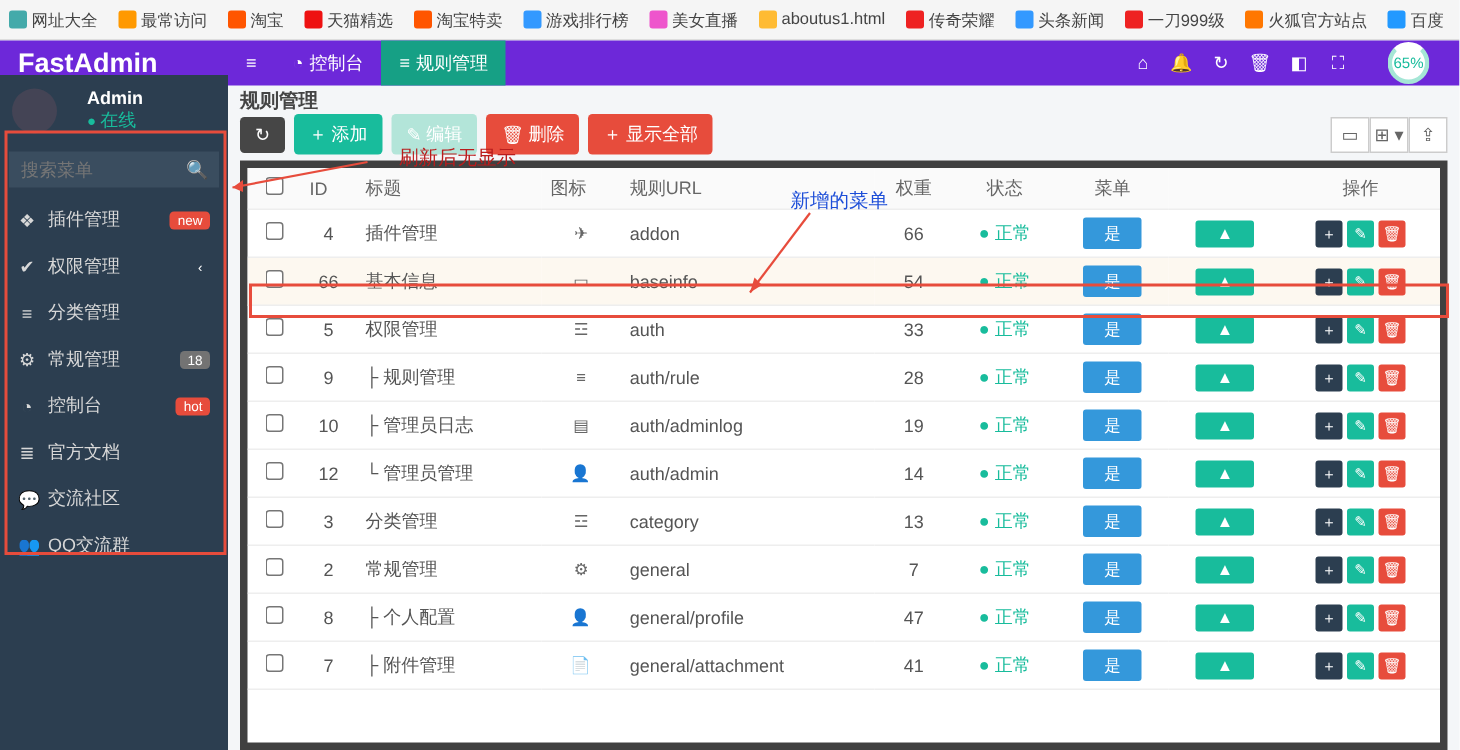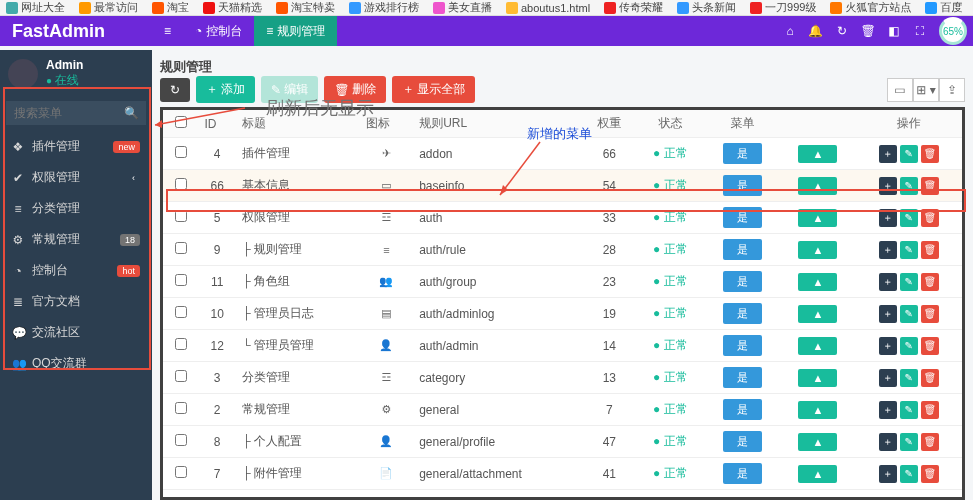--- a/index.html
+++ b/index.html
@@ -1,56 +1,56 @@
 <!DOCTYPE html>
 <html><head>
   <meta charset="utf-8">
   <style>
     *{box-sizing:border-box;margin:0;padding:0;font-family:"Microsoft YaHei",Arial,sans-serif;font-size:12px}
     body{background:#f4f6f8;width:973px;height:500px;overflow:hidden}
     
-    .bookmarks{height:16px;background:#f5f5f5;display:flex;align-items:center;padding:0 6px;gap:14px;border-bottom:1px solid #ddd;overflow:hidden;white-space:nowrap}
+    .bookmarks{height:27px;background:#f5f5f5;display:flex;align-items:center;padding:0 6px;gap:14px;border-bottom:1px solid #ddd;overflow:hidden;white-space:nowrap}
     .bookmarks span{display:inline-flex;align-items:center;gap:3px;color:#444;font-size:11px}
     .bookmarks .ic{width:12px;height:12px;display:inline-block;border-radius:2px}
     
     .header{height:30px;background:#6d28d9;color:#fff;display:flex;align-items:center}
     .brand{width:152px;padding-left:12px;font-size:18px;font-weight:bold;font-family:Arial}
     .hbar{display:flex;align-items:center;height:100%}
     .hbtn{padding:0 12px;height:100%;display:flex;align-items:center;gap:4px;cursor:pointer}
     .hright{margin-left:auto;display:flex;align-items:center;height:100%}
     .hic{width:26px;text-align:center}
-    .gauge{width:28px;height:28px;border-radius:50%;border:3px solid #a5e6d6;border-top-color:#fff;display:flex;align-items:center;justify-content:center;color:#18bc9c;background:#fff;font-size:10px;margin:0 6px}
+    .gauge{width:28px;height:28px;border-radius:50%;border:3px solid #a5e6d6;border-top-color:#fff;display:flex;align-items:center;justify-content:center;color:#18bc9c;background:#fff;font-size:10px;margin:0 20px}
     
     .sidebar{position:absolute;top:50px;left:0;bottom:0;width:152px;background:#2c3e50;color:#ccc}
-    .user{display:flex;align-items:center;gap:8px;padding:8px}
+    .user{display:flex;align-items:center;gap:20px;padding:8px}
     .avatar{width:30px;height:30px;border-radius:50%;background:#445}
     .user .nm{font-weight:bold;color:#fff;font-size:12px}
     .user .st{font-size:10px;color:#18bc9c}
     .search{margin:4px 6px 6px;position:relative}
     .search input{width:100%;background:#3a4d5f;border:none;padding:5px 8px;color:#aaa;font-size:12px}
     .search .sic{position:absolute;right:7px;top:5px;color:#888}
     .menu li{list-style:none;padding:7px 12px;display:flex;align-items:center;gap:8px;cursor:pointer;color:#d8d8d8}
     .menu .mic{width:12px;text-align:center}
     .badge{margin-left:auto;font-size:9px;padding:1px 5px;border-radius:3px;color:#fff}
     .bnew{background:#e74c3c}.bhot{background:#e74c3c}.bn{background:#737373}
     .section{padding:7px 12px;color:#6a8aa8;font-size:11px}
     
     .main{position:absolute;top:50px;left:152px;right:0;bottom:0;padding:8px 8px 0;display:flex;flex-direction:column;overflow:hidden}
     .title{font-size:13px;color:#444;font-weight:bold}
     .subtitle{font-size:11px;color:#888;margin:3px 0 6px}
-    .anno1{position:absolute;left:266px;top:96px;color:#737373;font-size:18px}
+    .anno1{position:absolute;left:266px;top:96px;color:#b91c1c;font-size:13px}
     .anno2{position:absolute;left:527px;top:125px;color:#1d4ed8;font-size:13px}
     .toolbar{display:flex;gap:6px;margin-bottom:4px;align-items:center}
     .btn{padding:5px 10px;border-radius:3px;color:#fff;display:flex;align-items:center;gap:3px;cursor:pointer;font-size:12px;border:none}
     .btn.dark{background:#464646}.btn.ok{background:#18bc9c}.btn.mute{background:#b3e5d9}
     .btn.red{background:#e74c3c}.btn.red2{background:#e74c3c}
     .viewbtns{margin-left:auto;display:flex;gap:0}
     .vb{width:26px;height:24px;border:1px solid #ccc;background:#fff;display:flex;align-items:center;justify-content:center;color:#666}
     
-    .tbl{flex:1;overflow:auto;border:3px solid #404040;background:#fff}
+    .tbl{flex:1;overflow:auto;border:5px solid #404040;background:#fff}
     table{width:100%;border-collapse:collapse}
     th,td{padding:5px 6px;border-bottom:1px solid #eee;text-align:left;font-size:12px;color:#555;white-space:nowrap}
     th{background:#fafafa;color:#666;font-weight:normal}
     td.c,th.c{text-align:center}
     .cb{width:12px;height:12px}
     .tico{color:#666;font-size:11px}
     .normal{color:#18bc9c}
     .pill{display:inline-block;padding:3px 14px;color:#fff;border-radius:2px;font-size:11px}
     .pblue{background:#3498db}.pgreen{background:#18bc9c}
     .abtns{display:flex;gap:3px;justify-content:center}
@@ -250,38 +250,20 @@
     <td class="c">
               <div class="abtns">
       <span class="ab aexp">＋</span>
       <span class="ab aedt">✎</span>
       <span class="ab adel">🗑</span>
     </div>
             </td>
   </tr>
           <tr class="">
     <td class="c"><input type="checkbox" class="cb" style=""></td>
-    <td class="c">11</td>
-    <td>├ 角色组</td>
-    <td class="c tico">👥</td>
-    <td>auth/group</td>
-    <td class="c">23</td>
-    <td class="c"><span class="normal">● 正常</span></td>
-    <td class="c"><span class="pill pblue">是</span></td>
-    <td class="c"><span class="pill pgreen">▲</span></td>
-    <td class="c">
-              <div class="abtns">
-      <span class="ab aexp">＋</span>
-      <span class="ab aedt">✎</span>
-      <span class="ab adel">🗑</span>
-    </div>
-            </td>
-  </tr>
-          <tr class="">
-    <td class="c"><input type="checkbox" class="cb" style=""></td>
     <td class="c">10</td>
     <td>├ 管理员日志</td>
     <td class="c tico">▤</td>
     <td>auth/adminlog</td>
     <td class="c">19</td>
     <td class="c"><span class="normal">● 正常</span></td>
     <td class="c"><span class="pill pblue">是</span></td>
     <td class="c"><span class="pill pgreen">▲</span></td>
     <td class="c">
               <div class="abtns">

